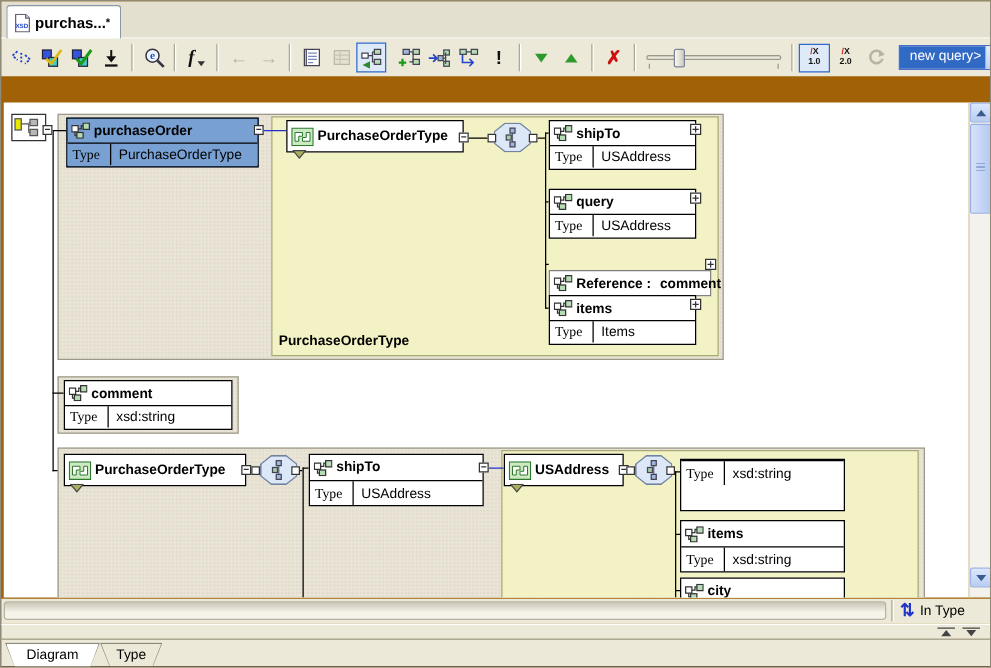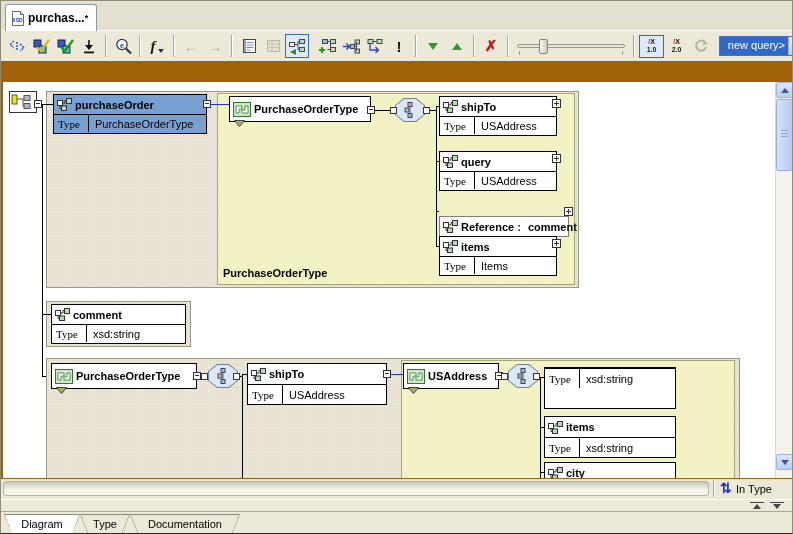--- a/index.html
+++ b/index.html
@@ -621,20 +621,15 @@
     <div class="btab active" style="width:76px">
       <div class="o"></div>
         <div class="i"></div>
       <span>Diagram</span>
     </div>
     <div class="btab" style="width:50px">
       <div class="o"></div>
         <div class="i"></div>
       <span>Type</span>
     </div>
-    <div class="btab" style="width:110px">
-      <div class="o"></div>
-        <div class="i"></div>
-      <span>Documentation</span>
-    </div>
   </div>
 
 </div>
 
 </body></html>

